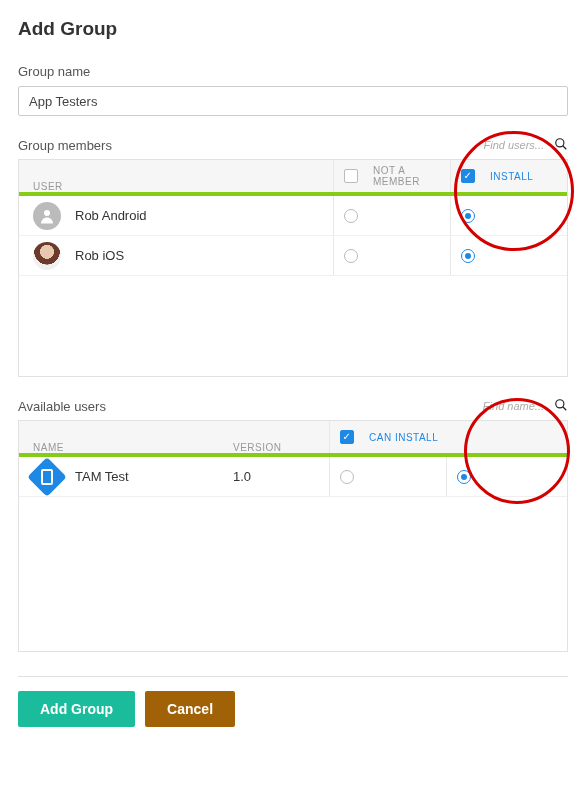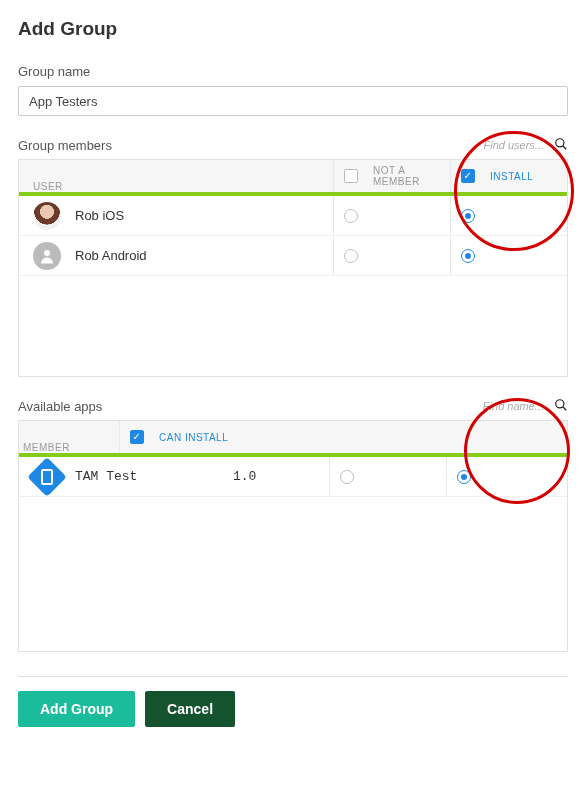--- a/index.html
+++ b/index.html
@@ -182,21 +182,20 @@
       width: 6px;
       height: 6px;
       background: #1e88e5;
       border-radius: 50%;
     }
     .panel-body {
       min-height: 180px;
     }
     .apps-body {
       min-height: 194px;
-      font-family: Liberation Mono, monospace;
     }
     .annot-circle {
       position: absolute;
       border: 3px solid #d40000;
       border-radius: 50%;
       pointer-events: none;
     }
     .rel { position: relative; }
     hr.foot {
       margin-top: 24px;
@@ -215,21 +214,21 @@
       border-radius: 2px;
       font-size: 14px;
       font-weight: 600;
       cursor: pointer;
     }
     .btn.primary {
       background: #1abc9c;
       color: #fff;
     }
     .btn.secondary {
-      background: #14532d;
+      background: #a16207;
       color: #fff;
     }
   </style>
 </head>
 <body>
 
 
 
 <h1>Add Group</h1>
 
@@ -260,70 +259,73 @@
         <span class="hdr-label">NOT A MEMBER</span>
       </div>
       <div class="col-opt">
         <span class="hdr-check checked">✓</span>
         <span class="hdr-label active">INSTALL</span>
       </div>
     </div>
     <div class="panel-body">
       <div class="row">
         <div class="col-main">
-          <span class="avatar photo"></span>
-          <span class="row-label">Rob iOS</span>
-        </div>
-        <div class="col-opt">
-            <span class="radio"></span>
-          </div>
-        <div class="col-opt">
-            <span class="radio selected"></span>
-          </div>
-      </div>
-      <div class="row">
-        <div class="col-main">
           <span class="avatar">
             <svg viewBox="0 0 24 24">
                 <circle cx="12" cy="8" r="4"></circle>
                 <path d="M4 22c0-4.4 3.6-8 8-8s8 3.6 8 8"></path>
               </svg>
           </span>
           <span class="row-label">Rob Android</span>
         </div>
         <div class="col-opt">
             <span class="radio"></span>
           </div>
         <div class="col-opt">
             <span class="radio selected"></span>
           </div>
       </div>
+      <div class="row">
+        <div class="col-main">
+          <span class="avatar photo"></span>
+          <span class="row-label">Rob iOS</span>
+        </div>
+        <div class="col-opt">
+            <span class="radio"></span>
+          </div>
+        <div class="col-opt">
+            <span class="radio selected"></span>
+          </div>
+      </div>
     </div>
   </div>
   <div class="annot-circle" style="width:120px;height:120px;top:-6px;right:-6px;"></div>
 </div>
 
 
 <div class="section rel">
   <div class="section-header">
-    <div class="section-title">Available apps</div>
+    <div class="section-title">Available users</div>
     <div class="search-area">
       <span>Find name...</span>
       <span class="search-icon">
         <svg viewBox="0 0 24 24">
             <circle cx="10" cy="10" r="7"></circle>
             <line x1="15" y1="15" x2="21" y2="21"></line>
           </svg>
       </span>
     </div>
   </div>
   <div class="panel">
     <div class="table-header">
+      <div class="col-main" style="flex:0 0 210px;">
+          <span>NAME</span>
+        </div>
       <div class="col-version">
-          <span>MEMBER</span>
+          <span>VERSION</span>
         </div>
       <div class="col-opt">
         <span class="hdr-check checked">✓</span>
         <span class="hdr-label active">CAN INSTALL</span>
       </div>
     </div>
     <div class="apps-body">
       <div class="row">
         <div class="col-main" style="flex:0 0 210px;">
           <span class="app-icon">

